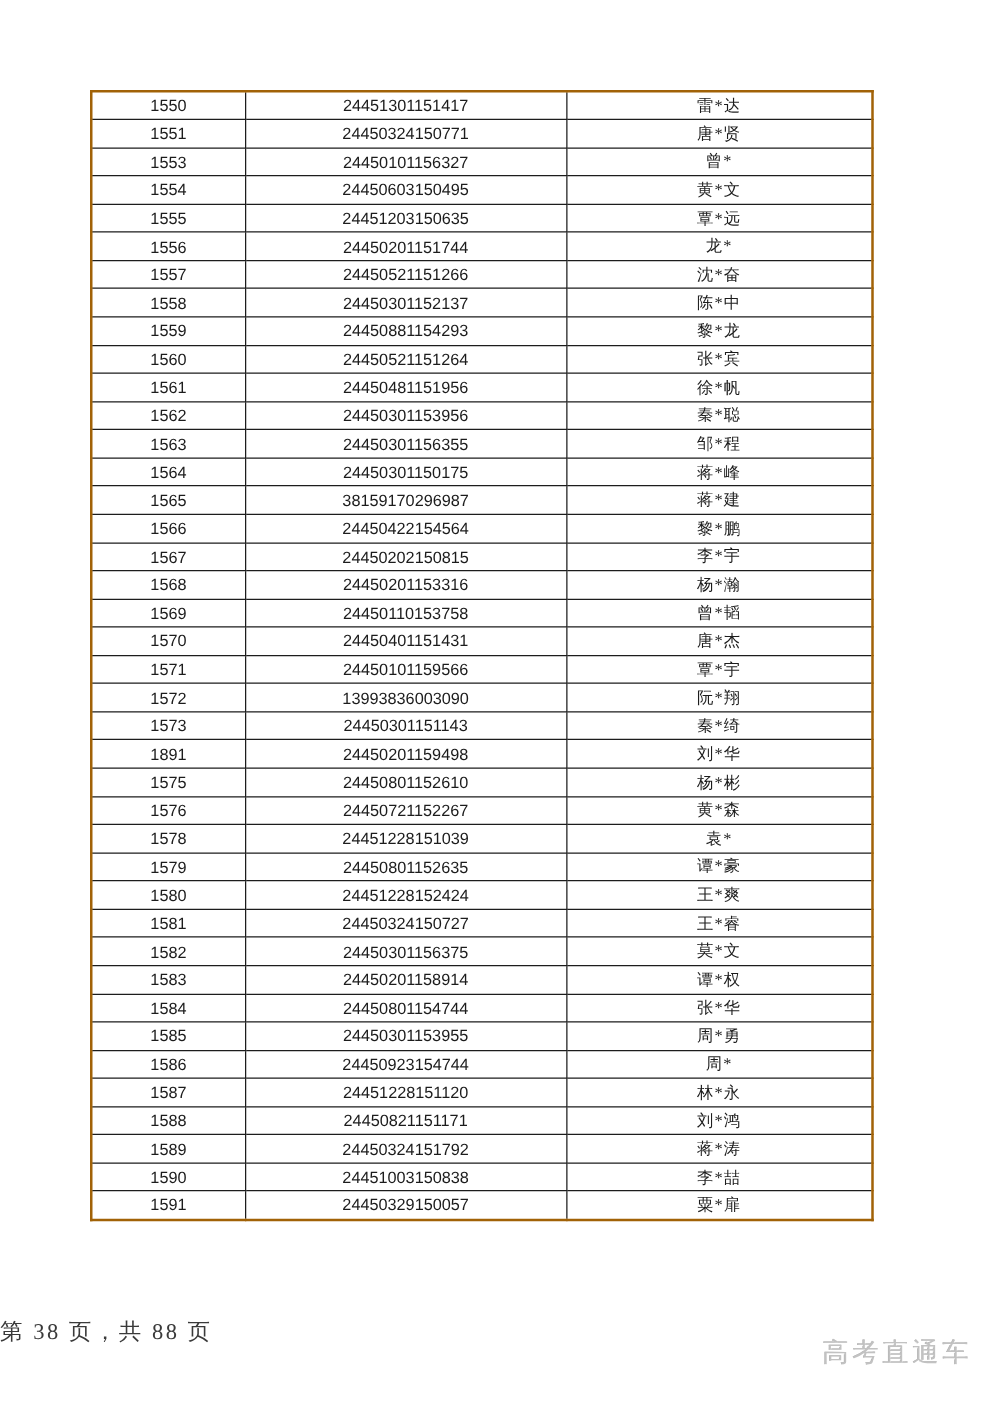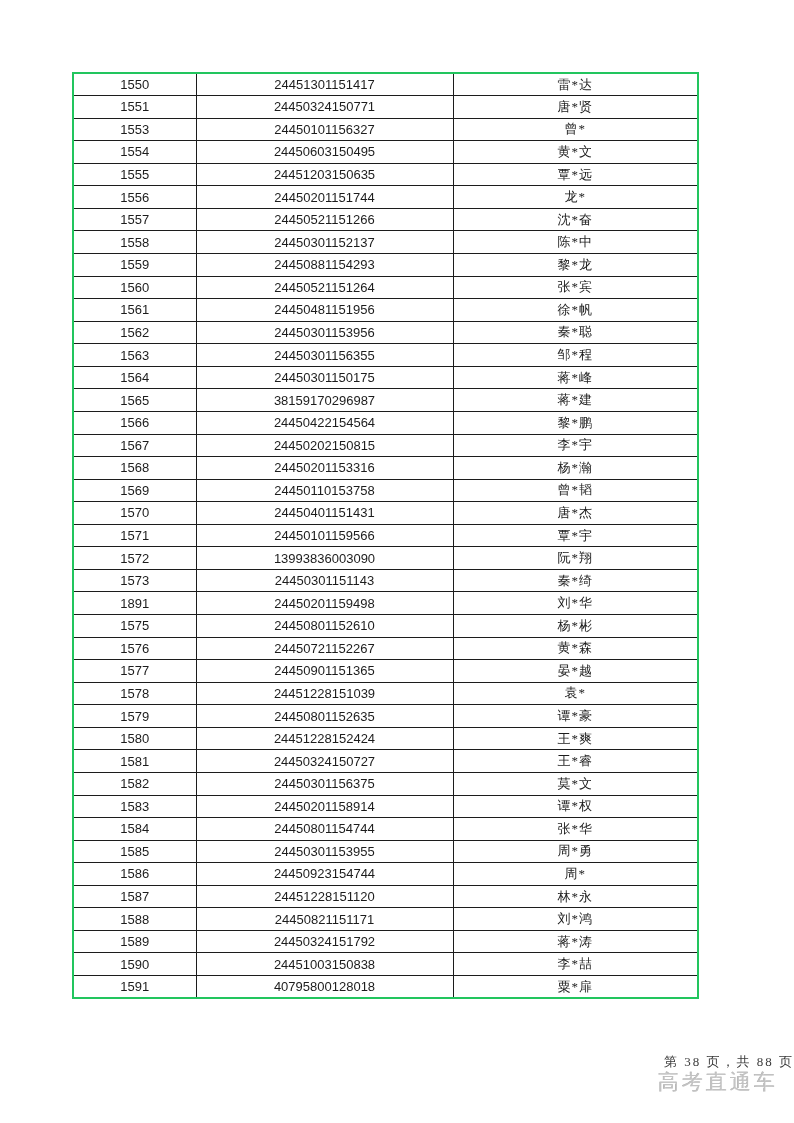--- a/index.html
+++ b/index.html
@@ -24,37 +24,37 @@
     border: 1px solid #1c1c1c;
     height: 22.57px;
     text-align: center;
     vertical-align: middle;
     color: #1c1c1c;
     font-size: 13px;
     padding: 0;
     overflow: hidden;
     white-space: nowrap;
   }
-  .roster { border: 2px solid #22c55e; }
+  .roster { border: 2px solid #a16207; }
   .col-no  { width: 123px; }
   .col-id  { width: 257px; }
   .col-name{ width: 245px; }
   .cell-name {
     font-family: "Liberation Serif", "DejaVu Serif", serif;
     font-size: 12.5px;
     letter-spacing: 1px;
   }
   .footer {
     position: absolute;
     top: 1053px;
     left: 0;
     width: 100%;
-    text-align: right;
+    text-align: left;
     font-family: "Liberation Serif", "DejaVu Serif", serif;
-    font-size: 13px;
+    font-size: 18px;
     color: #3a3a3a;
     letter-spacing: 2px;
   }
   .watermark {
     position: absolute;
     top: 1068px;
     right: 16px;
     font-family: "DejaVu Sans", sans-serif;
     font-size: 21px;
     color: #c2c2c2;
@@ -198,25 +198,20 @@
           <td>1575</td>
           <td>24450801152610</td>
           <td class="cell-name">杨*彬</td>
         </tr>
         <tr>
           <td>1576</td>
           <td>24450721152267</td>
           <td class="cell-name">黄*森</td>
         </tr>
         <tr>
-          <td>1577</td>
-          <td>24450901151365</td>
-          <td class="cell-name">晏*越</td>
-        </tr>
-        <tr>
           <td>1578</td>
           <td>24451228151039</td>
           <td class="cell-name">袁*</td>
         </tr>
         <tr>
           <td>1579</td>
           <td>24450801152635</td>
           <td class="cell-name">谭*豪</td>
         </tr>
         <tr>
@@ -269,21 +264,21 @@
           <td>24450324151792</td>
           <td class="cell-name">蒋*涛</td>
         </tr>
         <tr>
           <td>1590</td>
           <td>24451003150838</td>
           <td class="cell-name">李*喆</td>
         </tr>
         <tr>
           <td>1591</td>
-          <td>40795800128018</td>
+          <td>24450329150057</td>
           <td class="cell-name">粟*扉</td>
         </tr>
       </tbody>
   </table>
 
   <div class="footer">第 38 页，共 88 页</div>
 
   <div class="watermark">高考直通车</div>
 
 </div>

